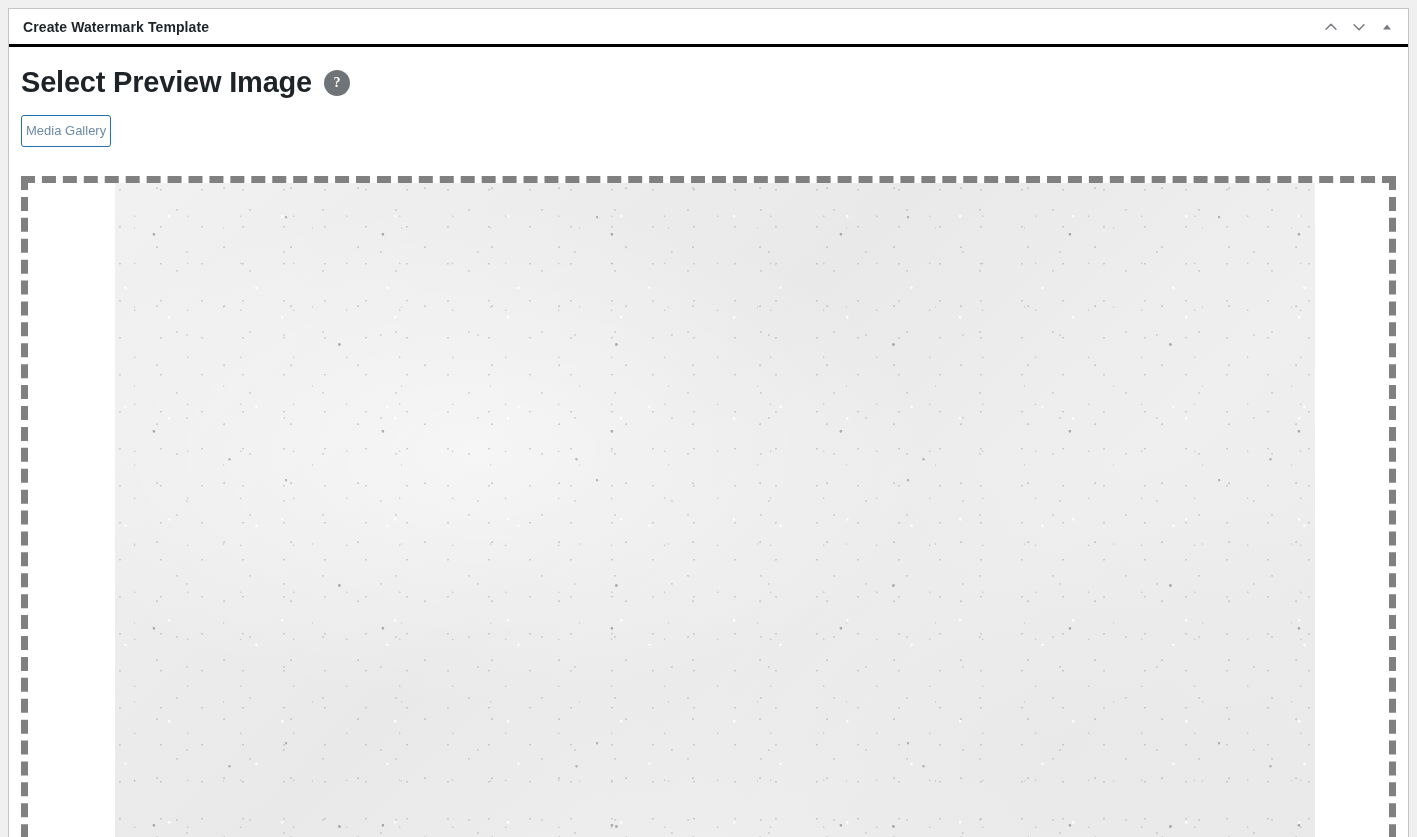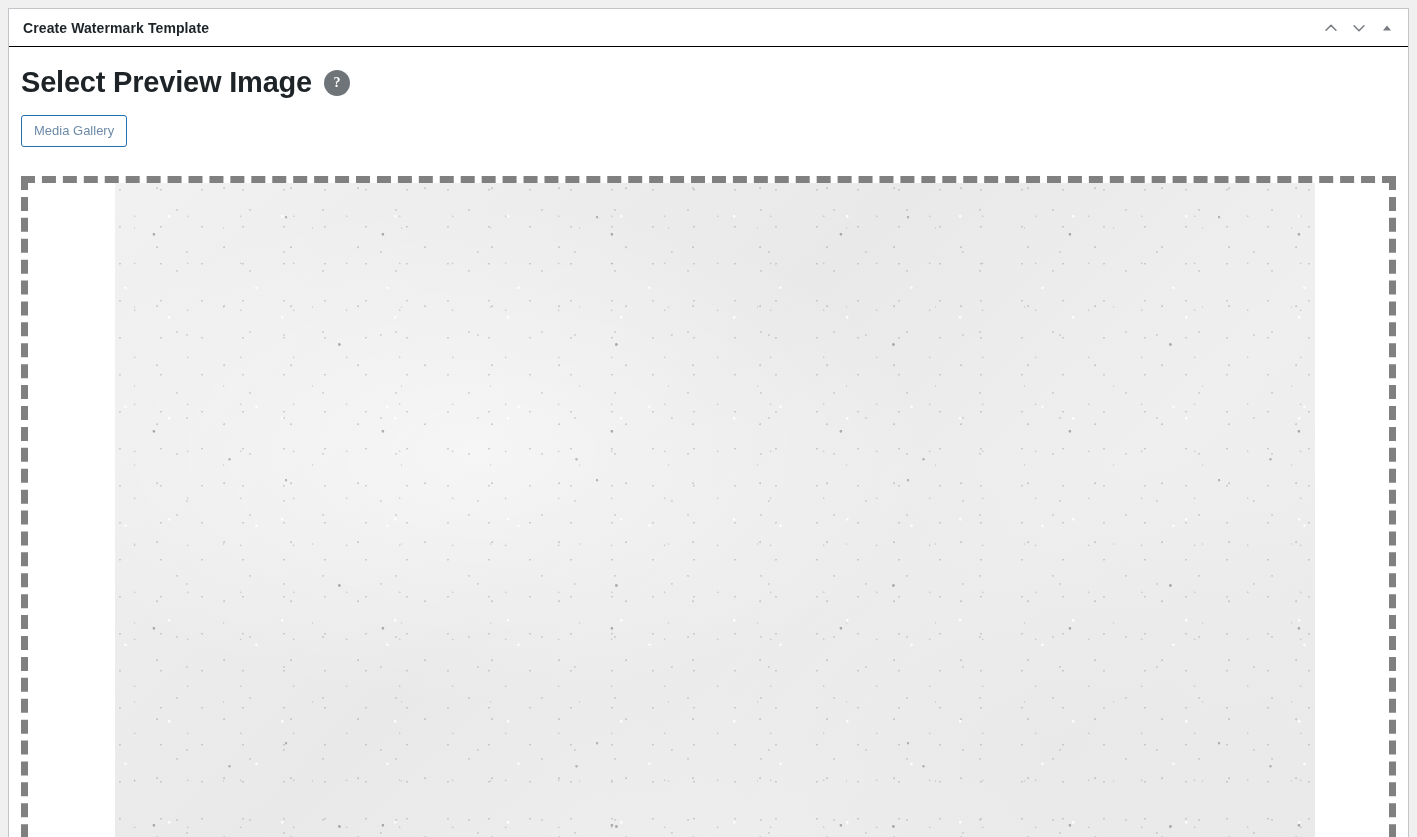--- a/index.html
+++ b/index.html
@@ -22,21 +22,21 @@
     min-height: 900px;
     background: #ffffff;
     border: 1px solid #c3c4c7;
     box-sizing: border-box;
   }
 
   
   .panel-head {
     position: relative;
     height: 38px;
-    border-bottom: 1px solid #000000;
+    border-bottom: 3px solid #000000;
     box-sizing: border-box;
     display: flex;
     align-items: center;
     padding: 0 8px 0 14px;
   }
   .panel-title {
     font-size: 14px;
     font-weight: 600;
     color: #1d2327;
     line-height: 1;
@@ -110,21 +110,21 @@
     display: flex;
     gap: 6px;
   }
   .wp-btn {
     background: #ffffff;
     border: 1px solid #2271b1;
     border-radius: 3px;
     color: #6d8ba8;
     font-size: 13px;
     line-height: 1;
-    padding: 8px 12px 9px;
+    padding: 8px 4px 9px;
     font-family: "Liberation Sans", sans-serif;
     cursor: pointer;
     white-space: nowrap;
   }
 
   
   .preview-wrap {
     margin: 29px 12px 0 12px;
     border: 7px dashed #808080;
     background: #ffffff;

